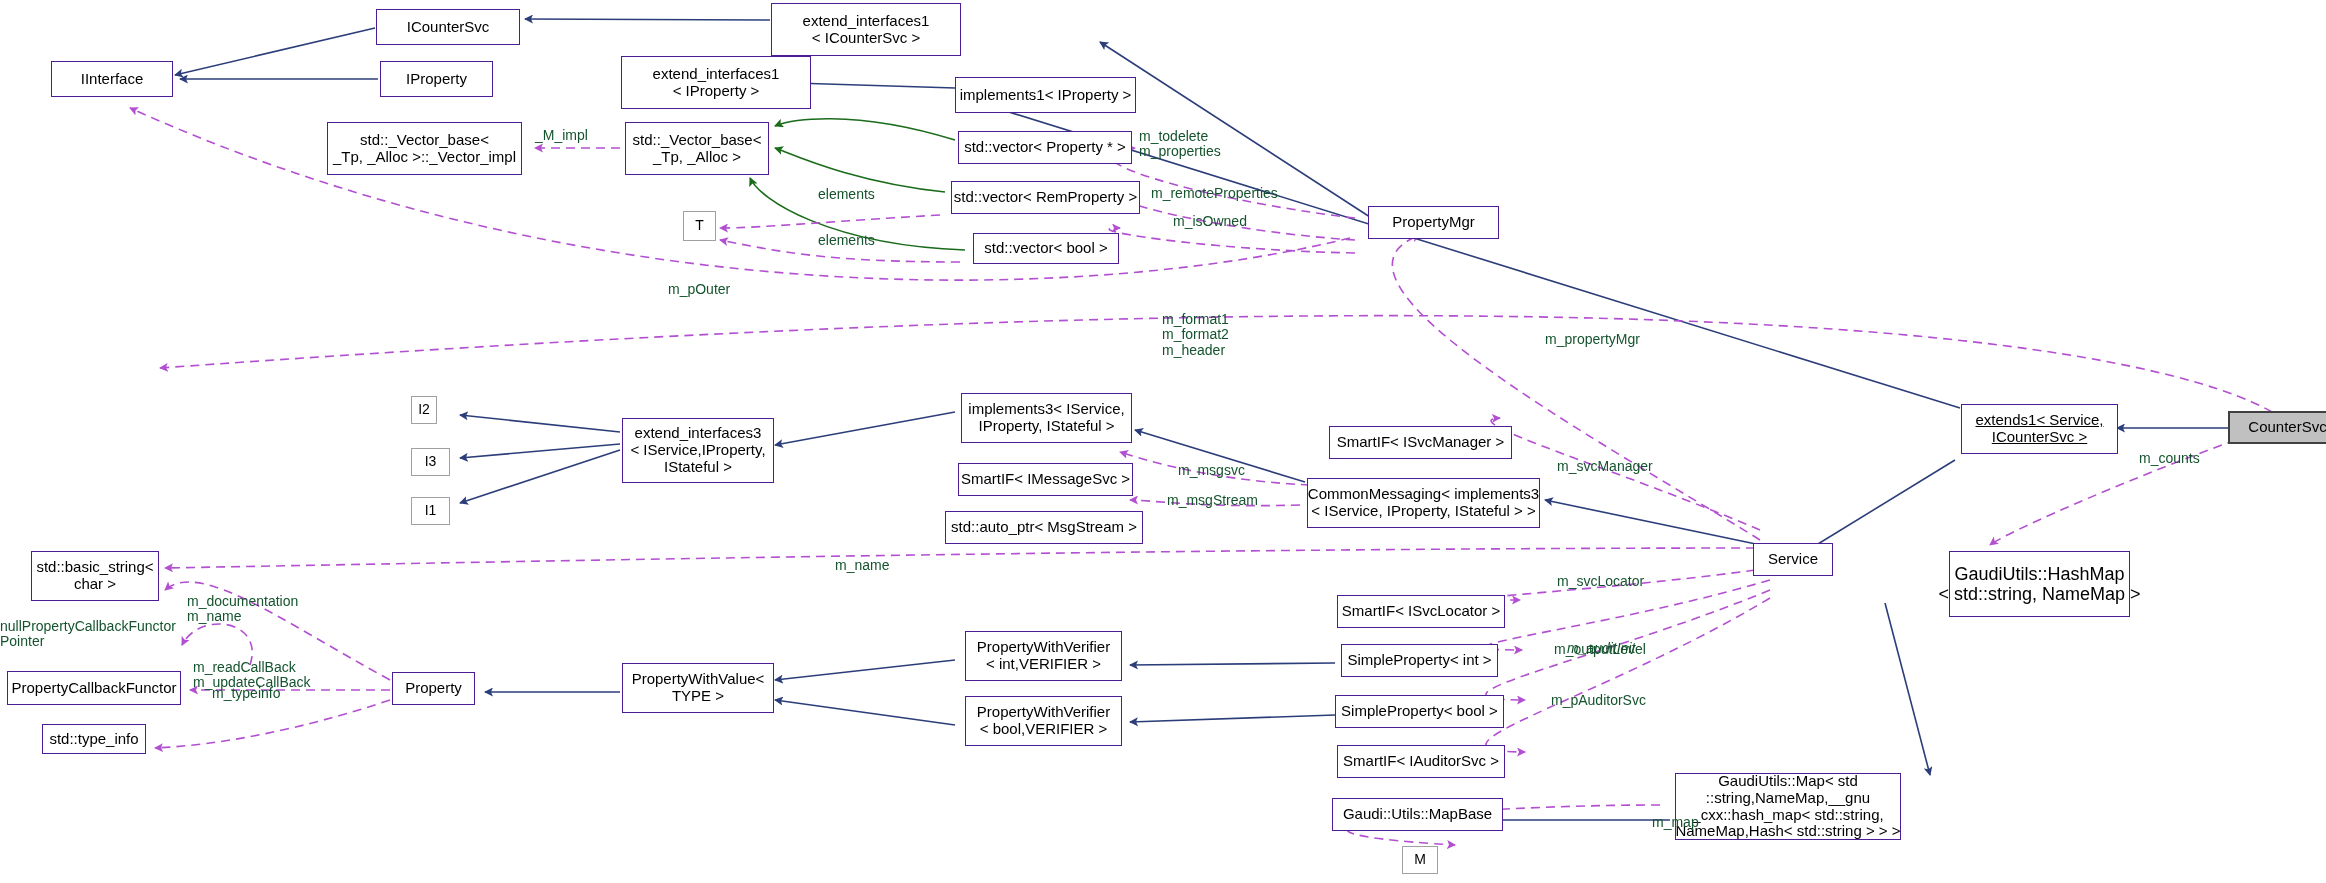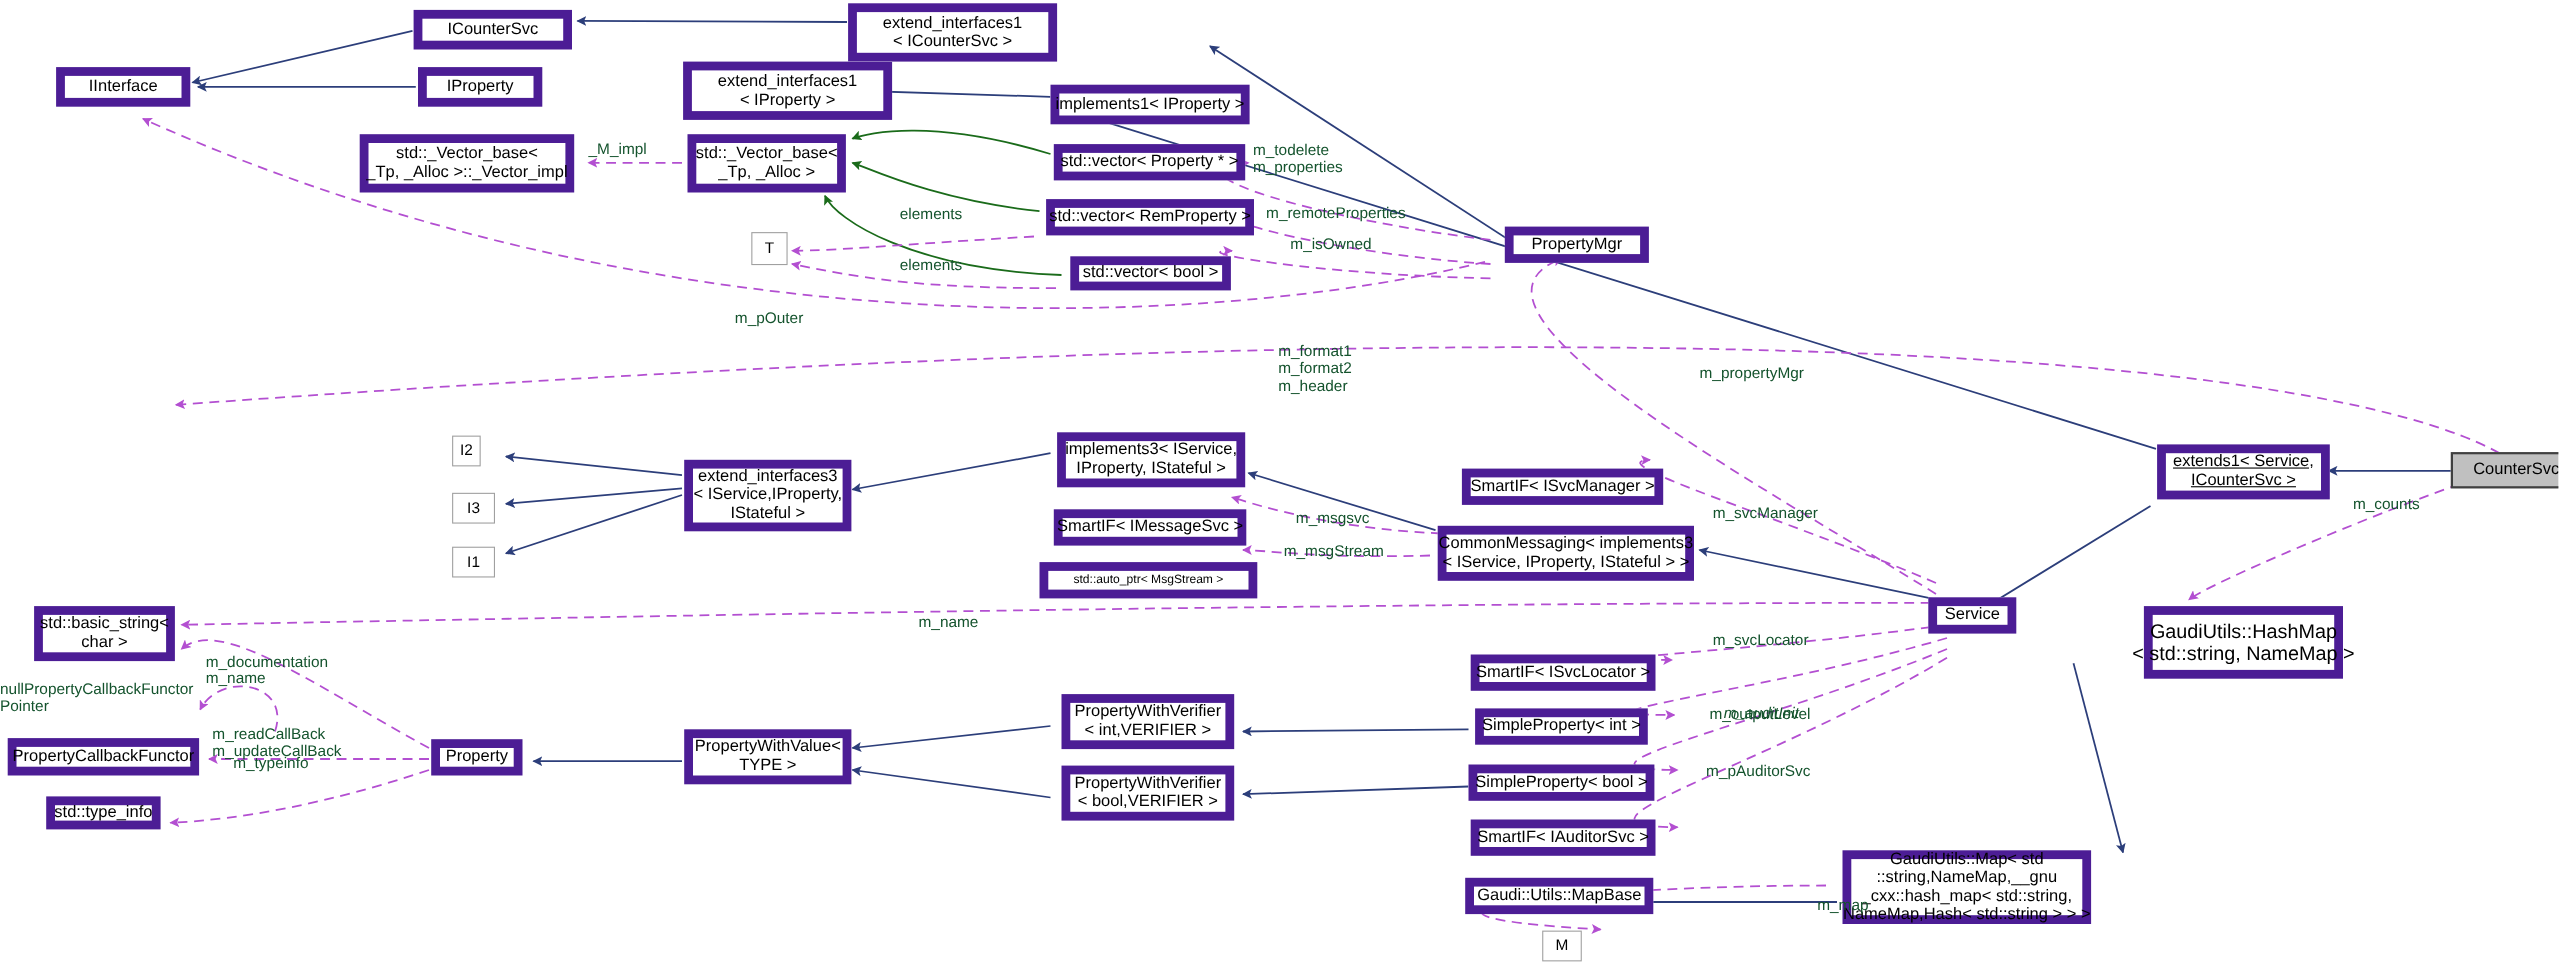--- a/index.html
+++ b/index.html
@@ -30,21 +30,21 @@
     text-align: center;
     font-size: 15px;
     line-height: 1.12;
     color: #000000;
     background: #ffffff;
     border: 1px solid #000000;
     white-space: pre;
     z-index: 5;
   }
   .node.thick {
-    border: 8px solid #4c1d95;
+    border: 1px solid #4c1d95;
   }
   .node.thin-grey {
     border: 1px solid #a0a0a0;
   }
   .node.current {
     background: #c0c0c0;
     border: 2px solid #404040;
   }
   .edge-label {
     position: absolute;
@@ -151,21 +151,21 @@
       <div class="node thick" style="left: 1368px; top: 206px; width: 131px; height: 33px; font-size: 15px;">PropertyMgr</div>
       <div class="node thin-grey" style="left: 411px; top: 396px; width: 26px; height: 28px; font-size: 14px;">I2</div>
       <div class="node thin-grey" style="left: 411px; top: 448px; width: 39px; height: 28px; font-size: 14px;">I3</div>
       <div class="node thin-grey" style="left: 411px; top: 497px; width: 39px; height: 28px; font-size: 14px;">I1</div>
       <div class="node thick" style="left: 622px; top: 418px; width: 152px; height: 65px; font-size: 15px; text-align: center;">extend_interfaces3
 &lt; IService,IProperty,
 IStateful &gt;</div>
       <div class="node thick" style="left: 961px; top: 393px; width: 171px; height: 50px; font-size: 15px;">implements3&lt; IService,
 IProperty, IStateful &gt;</div>
       <div class="node thick" style="left: 958px; top: 463px; width: 175px; height: 33px; font-size: 15px;">SmartIF&lt; IMessageSvc &gt;</div>
-      <div class="node thick" style="left: 945px; top: 511px; width: 198px; height: 33px; font-size: 11px;">std::auto_ptr&lt; MsgStream &gt;</div>
+      <div class="node thick" style="left: 945px; top: 511px; width: 198px; height: 33px; font-size: 15px;">std::auto_ptr&lt; MsgStream &gt;</div>
       <div class="node thick" style="left: 1329px; top: 426px; width: 183px; height: 33px; font-size: 15px;">SmartIF&lt; ISvcManager &gt;</div>
       <div class="node thick" style="left: 1307px; top: 478px; width: 233px; height: 50px; font-size: 15px;">CommonMessaging&lt; implements3
 &lt; IService, IProperty, IStateful &gt; &gt;</div>
       <div class="node thick" style="left: 1753px; top: 543px; width: 80px; height: 33px; font-size: 15px;">Service</div>
       <div class="node thick" style="left: 1961px; top: 404px; width: 157px; height: 50px; font-size: 15px; text-decoration: underline;">extends1&lt; Service,
 ICounterSvc &gt;</div>
       <div class="node current" style="left: 2228px; top: 411px; width: 119px; height: 33px; font-size: 15px;">CounterSvc</div>
       <div class="node thick" style="left: 1949px; top: 551px; width: 181px; height: 66px; font-size: 18px;">GaudiUtils::HashMap
 &lt; std::string, NameMap &gt;</div>
       <div class="node thick" style="left: 31px; top: 551px; width: 128px; height: 50px; font-size: 15px;">std::basic_string&lt;

